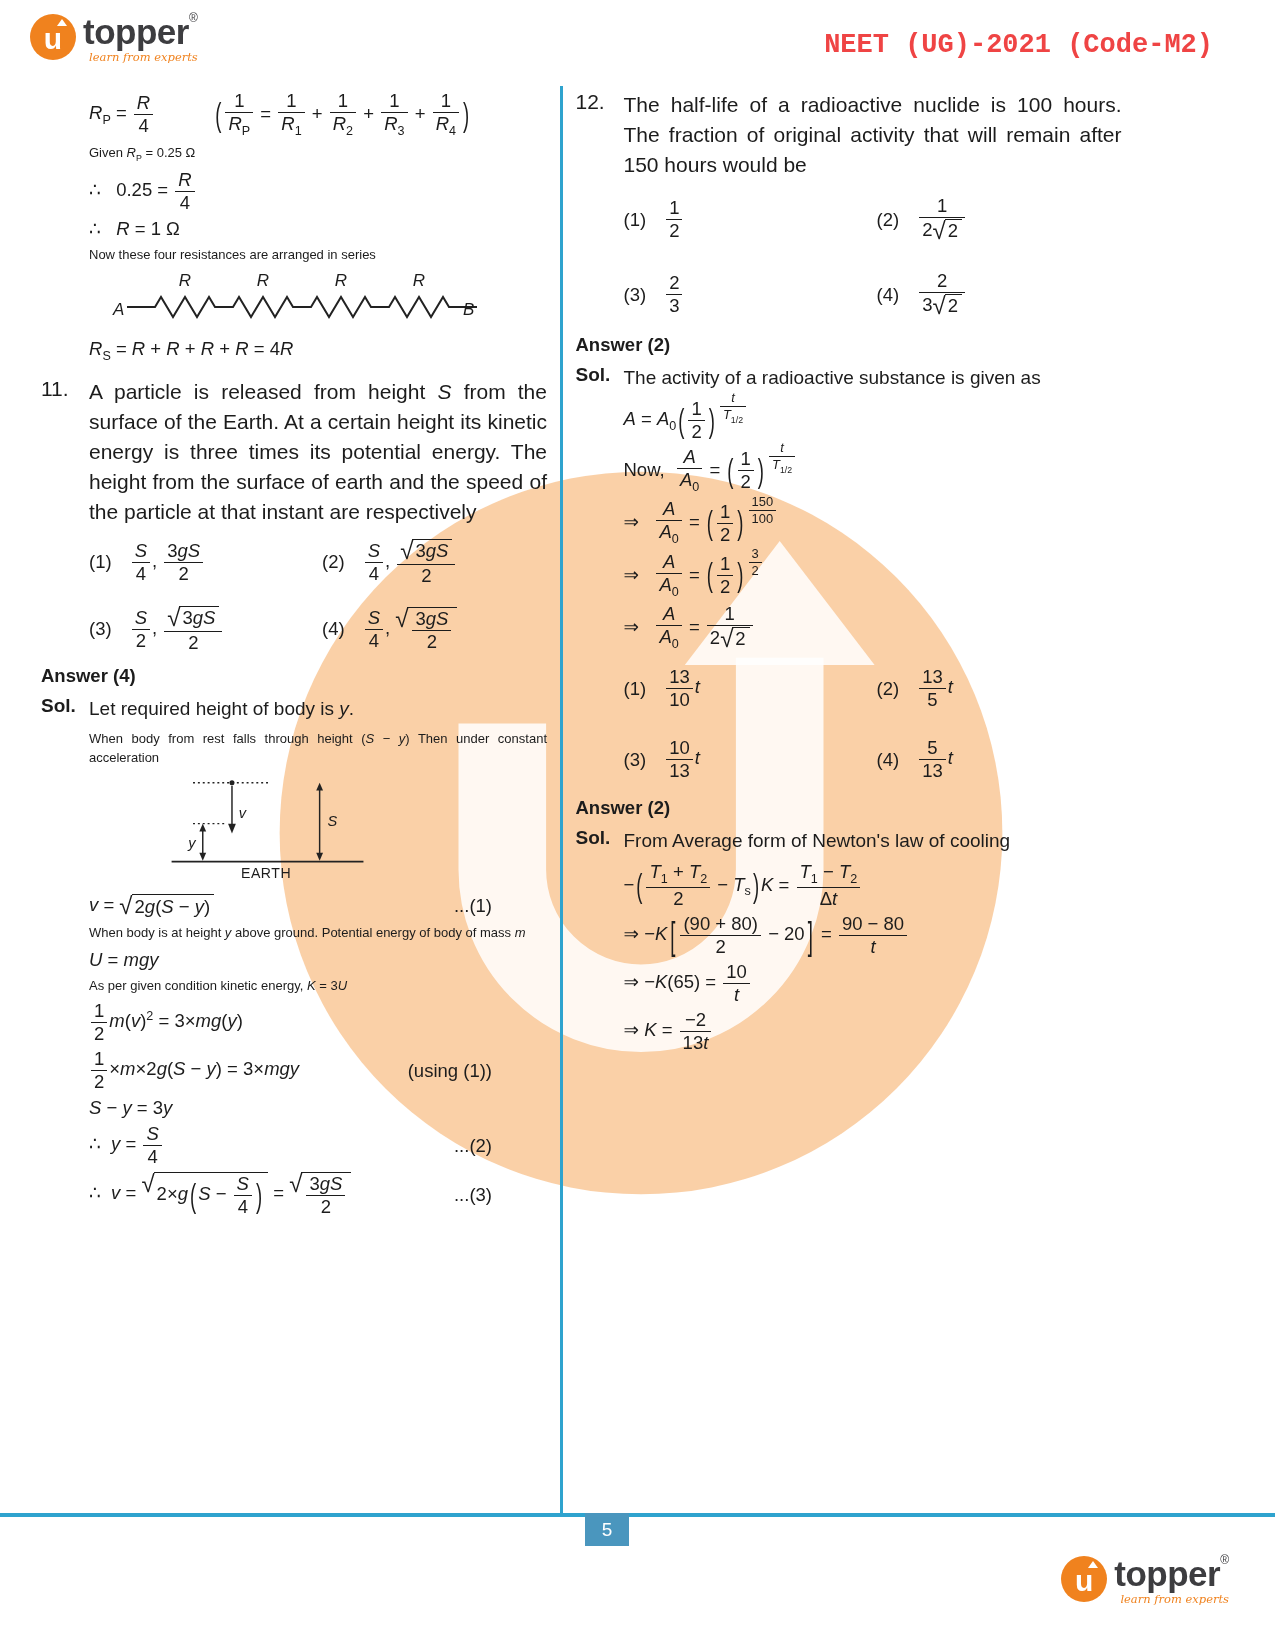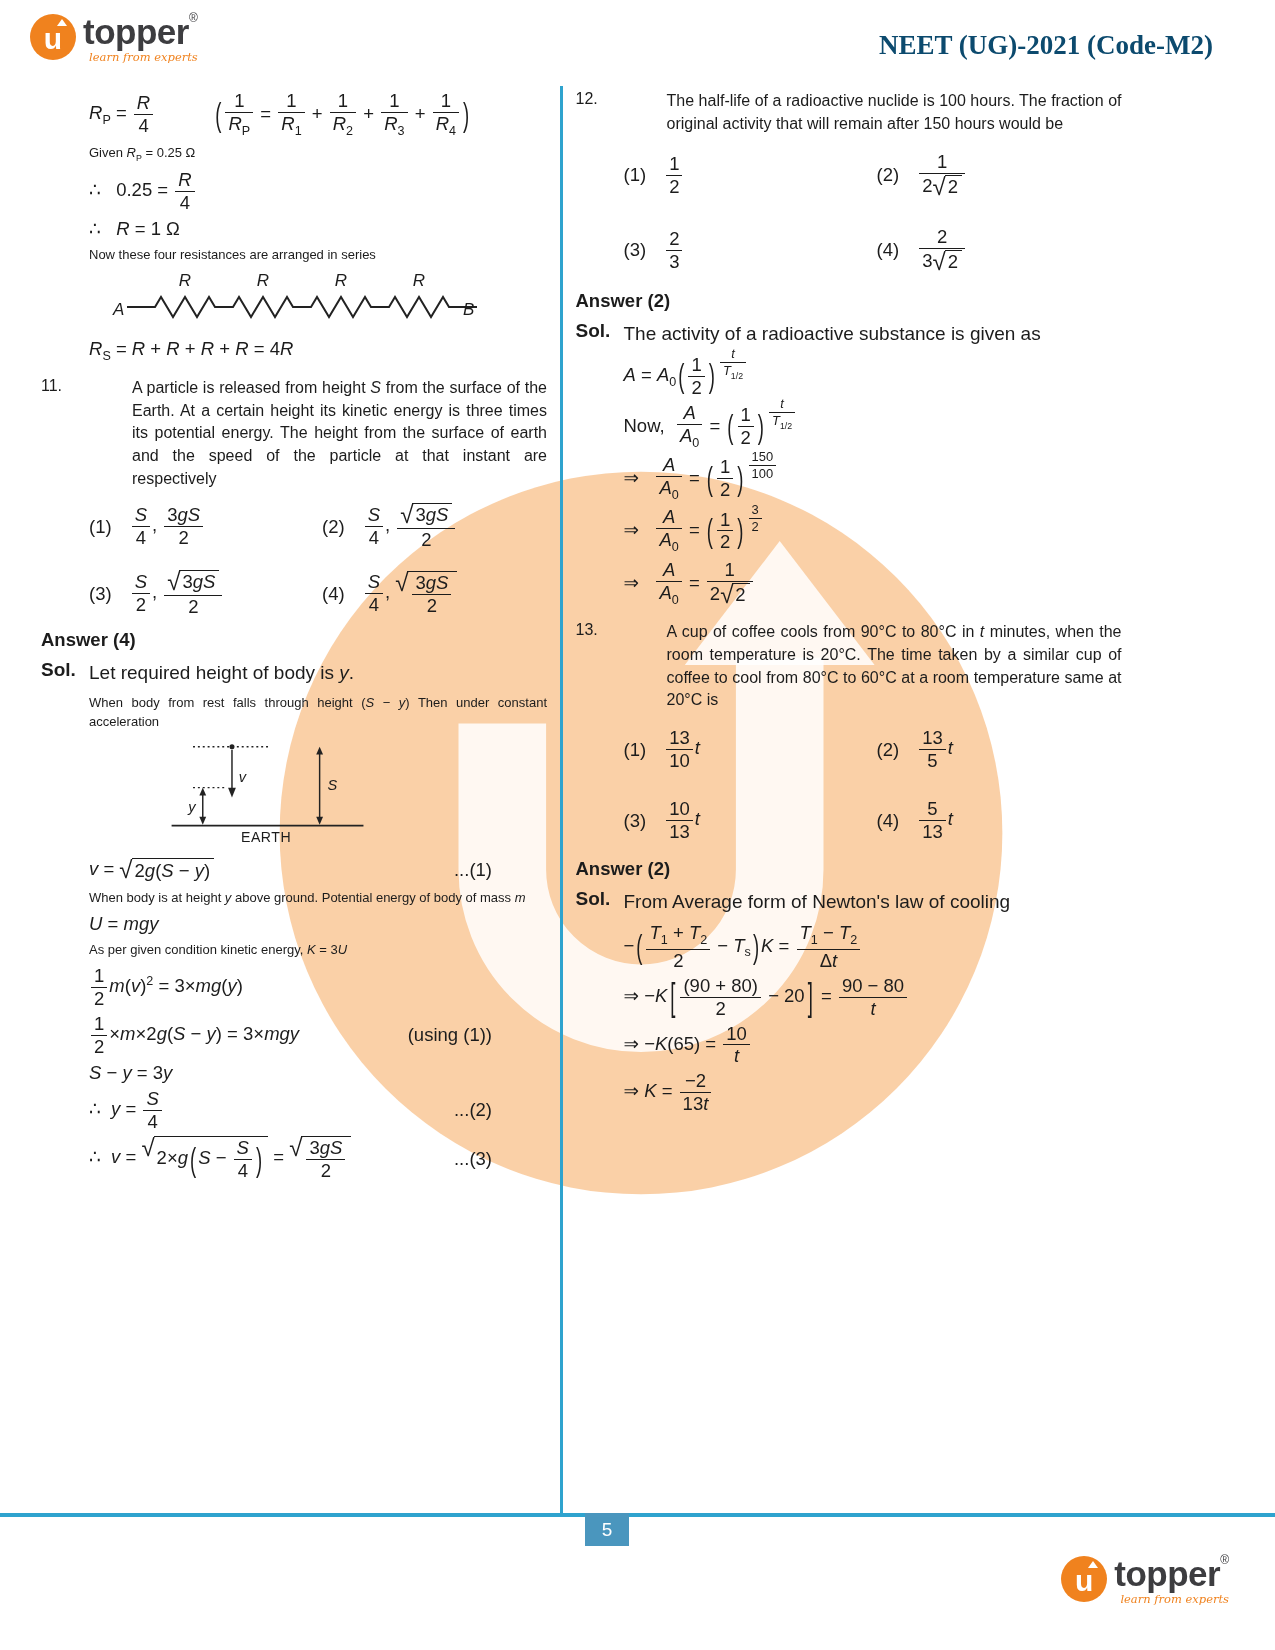--- a/index.html
+++ b/index.html
@@ -4,39 +4,39 @@
 <style>
   html,body{margin:0;padding:0;}
   body{width:1275px;height:1650px;background:#ffffff;font-family:"Liberation Sans",sans-serif;color:#1c1c1c;}
   .page{position:relative;width:1275px;height:1650px;overflow:hidden;background:#fff;}
   
   .watermark{position:absolute;left:276px;top:468px;z-index:0;}
   
   .content{position:relative;z-index:1;}
   
   .header{display:flex;justify-content:space-between;align-items:flex-start;padding:14px 62px 0 30px;height:72px;}
-  .doc-title{font-family:Liberation Serif, serif;font-weight:bold;font-size:27px;color:#0c4a6e;margin:16px 0 0 0;}
+  .doc-title{font-family:Liberation Mono, monospace;font-weight:bold;font-size:27px;color:#ef4444;margin:16px 0 0 0;}
   
   .logo{display:flex;align-items:flex-start;gap:7px;}
   .logo-circle{width:46px;height:46px;border-radius:50%;background:#F0821E;position:relative;display:flex;align-items:center;justify-content:center;flex:none;}
   .logo-u{color:#fff;font-size:30px;font-weight:bold;line-height:1;margin-top:3px;}
   .logo-arrow{position:absolute;top:5px;right:9px;width:0;height:0;border-left:5px solid transparent;border-right:5px solid transparent;border-bottom:7px solid #fff;}
   .logo-name-row{line-height:1;}
   .logo-name{font-size:35px;font-weight:bold;color:#3d3d40;letter-spacing:-0.5px;}
   .logo-reg{font-size:12px;color:#3d3d40;vertical-align:top;position:relative;top:-2px;}
   .logo-tagline{font-family:"DejaVu Serif",serif;font-style:italic;color:#F0821E;font-size:11.5px;text-align:right;margin-top:1px;}
   
   .columns{display:flex;align-items:stretch;padding:0 0 0 41px;min-height:1428px;}
   .col{flex:none;}
   .col-left{width:506px;}
   .divider{width:2.5px;background:#2EA3CE;margin:0 13px;flex:none;}
   .col-right{width:546px;}
   
   .para{padding-left:48px;margin:6px 0;line-height:1.43;text-align:justify;font-size:13px;}
-  .qrow{display:flex;margin:14px 0 8px;font-size:16px;gap:43px;}
+  .qrow{display:flex;margin:14px 0 8px;font-size:21px;}
   .qnum{width:48px;flex:none;}
   .qtext{flex:1;line-height:1.43;text-align:justify;}
   .solrow{display:flex;margin:8px 0;font-size:19px;}
   .sollabel{width:48px;flex:none;font-weight:bold;}
   .soltext{flex:1;line-height:1.43;text-align:justify;}
   .answer{font-weight:bold;margin:2px 0 8px;font-size:18.5px;}
   
   .opts{display:grid;grid-template-columns:1fr 1fr;row-gap:20px;column-gap:8px;padding-left:48px;margin:12px 0;}
   .col-right .opts{row-gap:28px;margin:16px 0;}
   .opt{display:flex;align-items:center;gap:18px;font-size:18.5px;}
@@ -278,24 +278,20 @@
         <div class="eq">
             <span class="eqf">⇒&nbsp;&nbsp;&nbsp;<span class="frac"><span class="num"><i>A</i></span><span class="den"><i>A</i><sub>0</sub></span></span> = <span class="bp">(</span><span class="frac"><span class="num">1</span><span class="den">2</span></span><span class="bp">)</span><span class="expo"><span class="frac"><span class="num">3</span><span class="den">2</span></span></span></span>
           </div>
         <div class="eq">
             <span class="eqf">⇒&nbsp;&nbsp;&nbsp;<span class="frac"><span class="num"><i>A</i></span><span class="den"><i>A</i><sub>0</sub></span></span> = <span class="frac"><span class="num">1</span><span class="den">2<span class="sqrt">
                     <span class="rs">√</span>
                     <span class="rb">2</span>
                   </span></span></span></span>
           </div>
 
-        <div class="qrow">
-          <div class="qnum">13.</div>
-          <div class="qtext">A cup of coffee cools from 90°C to 80°C in <i>t</i> minutes, when the room temperature is 20°C. The time taken by a similar cup of coffee to cool from 80°C to 60°C at a room temperature same at 20°C is</div>
-        </div>
 
         <div class="opts">
           <div class="opt">
               <span class="optn">(1)</span>
               <span class="optf"><span class="frac"><span class="num">13</span><span class="den">10</span></span><i>t</i></span>
             </div>
           <div class="opt">
               <span class="optn">(2)</span>
               <span class="optf"><span class="frac"><span class="num">13</span><span class="den">5</span></span><i>t</i></span>
             </div>

